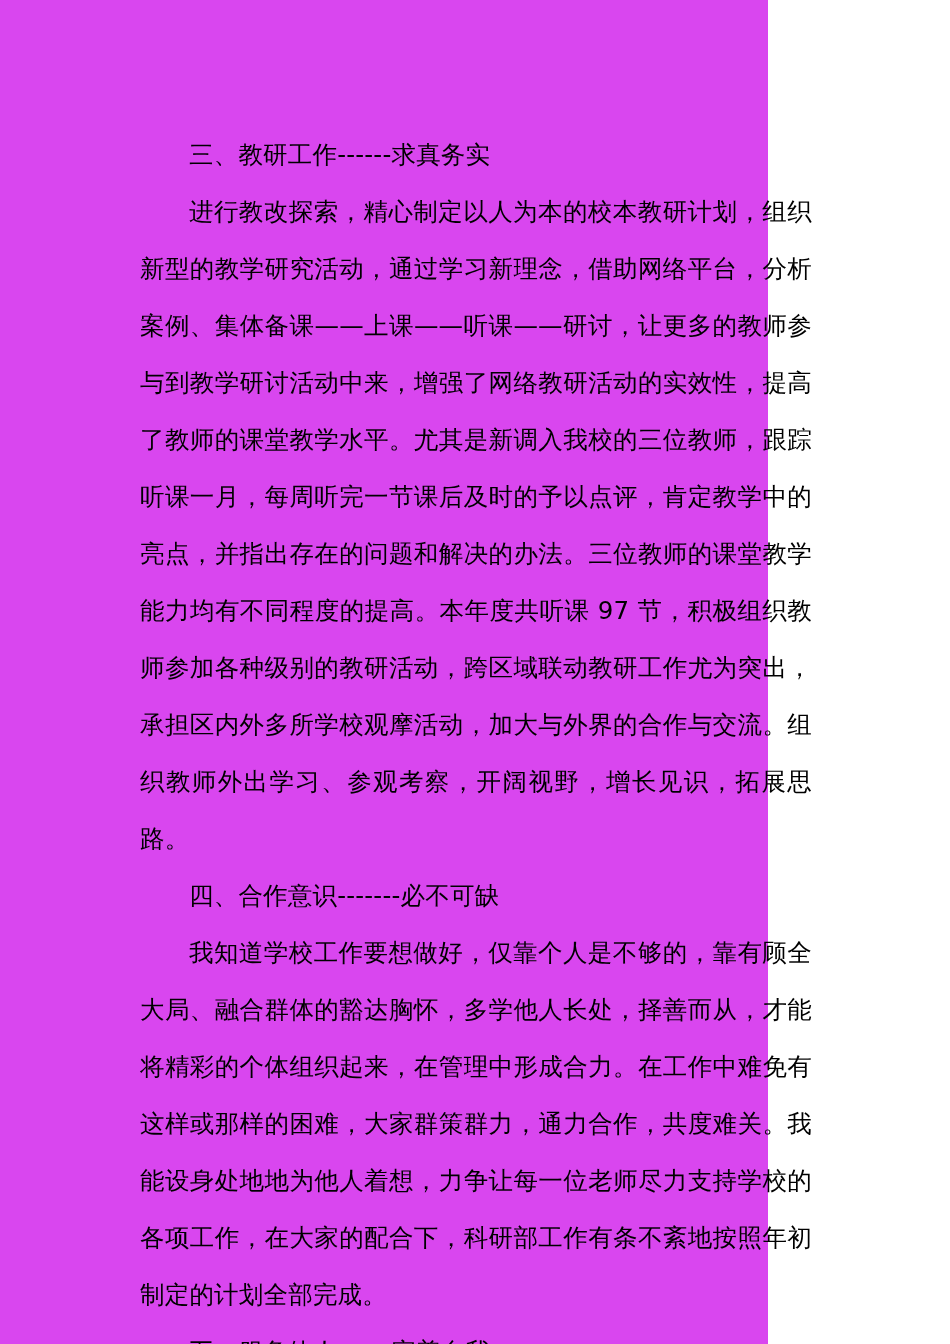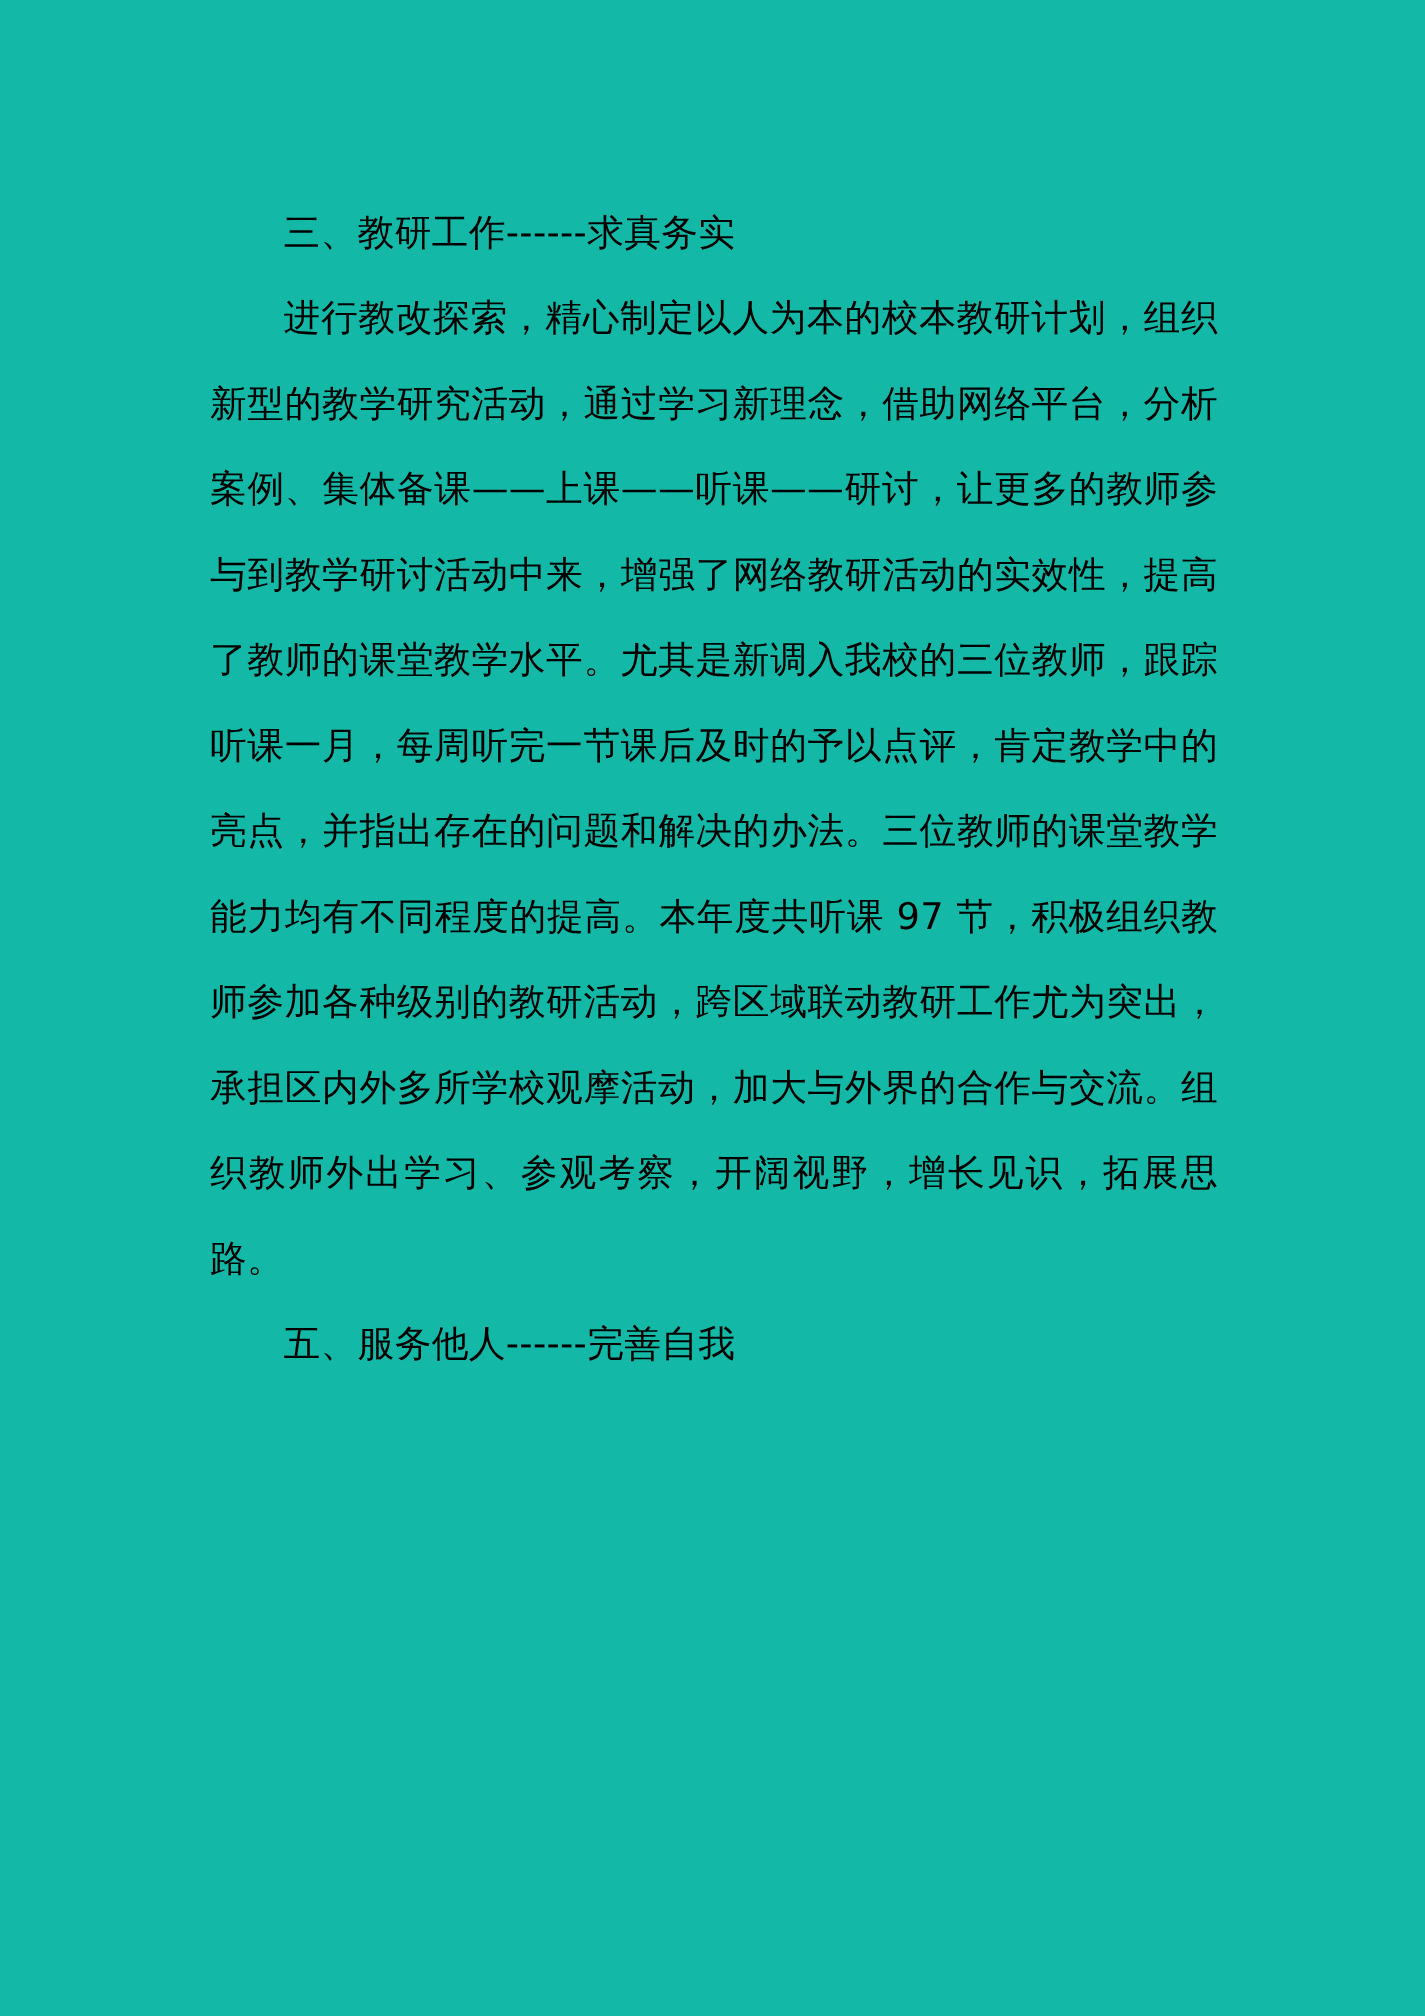--- a/index.html
+++ b/index.html
@@ -9,23 +9,23 @@
   }
   body {
     width: 950px;
     height: 1344px;
     font-family: "DejaVu Sans", "Liberation Sans", sans-serif;
     color: #000000;
     overflow: hidden;
   }
   .page {
     position: relative;
-    width: 950px;
+    width: 768px;
     height: 1344px;
-    background: #14b8a6;
+    background: #d946ef;
     box-sizing: border-box;
   }
   .content {
     position: absolute;
     left: 140px;
     top: 126px;
     width: 672px;
   }
   .para {
     margin: 0;
@@ -52,18 +52,20 @@
 </head>
 <body>
 
 <div class="page">
   <div class="content">
 
     <p class="para heading">三、教研工作------求真务实</p>
 
     <p class="para body-para">进行教改探索，精心制定以人为本的校本教研计划，组织新型的教学研究活动，通过学习新理念，借助网络平台，分析案例、集体备课——上课——听课——研讨，让更多的教师参与到教学研讨活动中来，增强了网络教研活动的实效性，提高了教师的课堂教学水平。尤其是新调入我校的三位教师，跟踪听课一月，每周听完一节课后及时的予以点评，肯定教学中的亮点，并指出存在的问题和解决的办法。三位教师的课堂教学能力均有不同程度的提高。本年度共听课 97 节，积极组织教师参加各种级别的教研活动，跨区域联动教研工作尤为突出，承担区内外多所学校观摩活动，加大与外界的合作与交流。组织教师外出学习、参观考察，开阔视野，增长见识，拓展思路。</p>
 
+    <p class="para heading">四、合作意识-------必不可缺</p>
 
+    <p class="para body-para">我知道学校工作要想做好，仅靠个人是不够的，靠有顾全大局、融合群体的豁达胸怀，多学他人长处，择善而从，才能将精彩的个体组织起来，在管理中形成合力。在工作中难免有这样或那样的困难，大家群策群力，通力合作，共度难关。我能设身处地地为他人着想，力争让每一位老师尽力支持学校的各项工作，在大家的配合下，科研部工作有条不紊地按照年初制定的计划全部完成。</p>
 
     <p class="para heading">五、服务他人------完善自我</p>
 
   </div>
 </div>
 
 </body></html>

